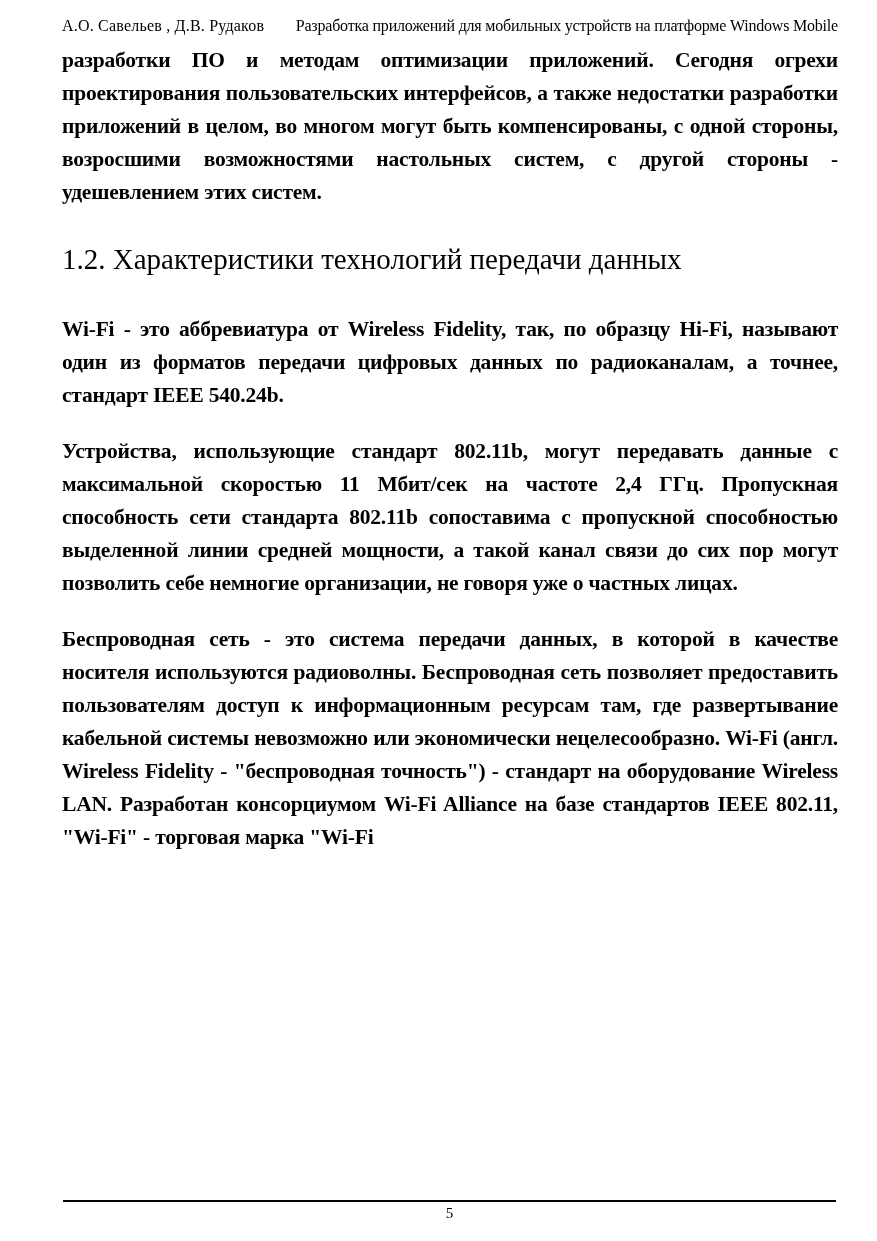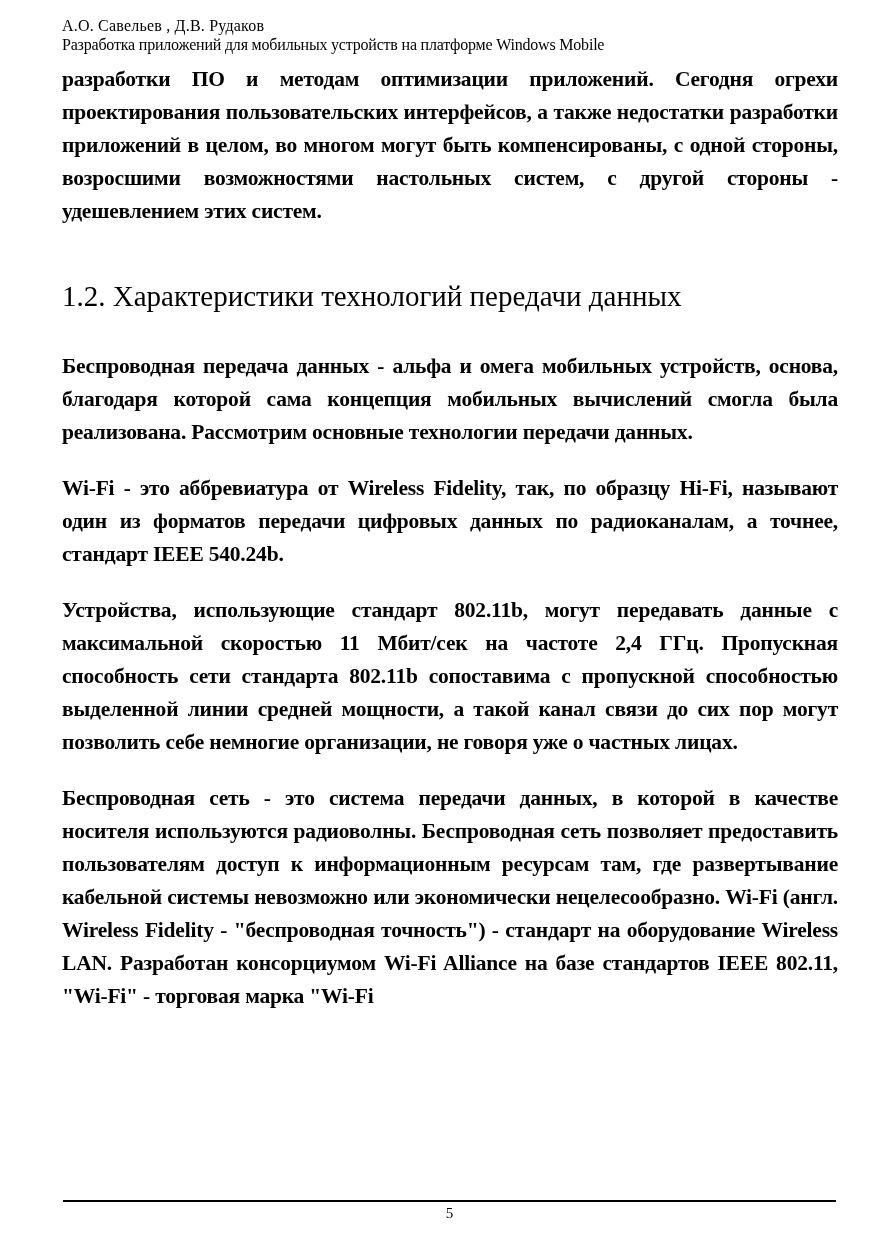--- a/index.html
+++ b/index.html
@@ -23,21 +23,20 @@
   }
   
   .running-header {
     display: flex;
     justify-content: space-between;
     align-items: baseline;
     padding-top: 16px;
     font-size: 16px;
     line-height: 19px;
     white-space: nowrap;
-    flex-direction: column;
   }
   .running-header .authors {
     letter-spacing: 0.2px;
   }
   .running-header .doc-title {
     letter-spacing: -0.2px;
   }
   
   p.body-text {
     font-size: 21.5px;
@@ -47,21 +46,21 @@
     margin: 0 0 23px 0;
     font-weight: bold;
   }
   p.first-para {
     margin-top: 9px;
   }
   
   h2.section-heading {
     font-size: 29px;
     font-weight: normal;
-    margin: 51px 0 37px 0;
+    margin: 33px 0 37px 0;
     line-height: 34px;
     letter-spacing: 0px;
   }
   h3.subsection-heading {
     font-size: 31px;
     font-weight: normal;
     margin: 42px 0 45px 0;
     line-height: 36px;
   }
   
@@ -92,21 +91,20 @@
     <div class="running-header">
       <span class="authors">А.О. Савельев , Д.В. Рудаков</span>
       <span class="doc-title">Разработка приложений для мобильных устройств на платформе Windows Mobile</span>
     </div>
 
     <p class="body-text first-para">разработки ПО и методам оптимизации приложений. Сегодня огрехи проектирования пользовательских интерфейсов, а также недостатки разработки приложений в целом, во многом могут быть компенсированы, с одной стороны, возросшими возможностями настольных систем, с другой стороны - удешевлением этих систем.</p>
 
 
     <h2 class="section-heading">1.2. Характеристики технологий передачи данных</h2>
 
-    <p class="body-text">Беспроводная передача данных - альфа и омега мобильных устройств, основа, благодаря которой сама концепция мобильных вычислений смогла была реализована. Рассмотрим основные технологии передачи данных.</p>
 
 
     <p class="body-text">Wi-Fi - это аббревиатура от Wireless Fidelity, так, по образцу Hi-Fi, называют один из форматов передачи цифровых данных по радиоканалам, а точнее, стандарт IEEE 540.24b.</p>
 
     <p class="body-text">Устройства, использующие стандарт 802.11b, могут передавать данные с максимальной скоростью 11 Мбит/сек на частоте 2,4 ГГц. Пропускная способность сети стандарта 802.11b сопоставима с пропускной способностью выделенной линии средней мощности, а такой канал связи до сих пор могут позволить себе немногие организации, не говоря уже о частных лицах.</p>
 
     <p class="body-text">Беспроводная сеть - это система передачи данных, в которой в качестве носителя используются радиоволны. Беспроводная сеть позволяет предоставить пользователям доступ к информационным ресурсам там, где развертывание кабельной системы невозможно или экономически нецелесообразно. Wi-Fi (англ. Wireless Fidelity - "беспроводная точность") - стандарт на оборудование Wireless LAN. Разработан консорциумом Wi-Fi Alliance на базе стандартов IEEE 802.11, "Wi-Fi" - торговая марка "Wi-Fi</p>
 
   </div>
 

